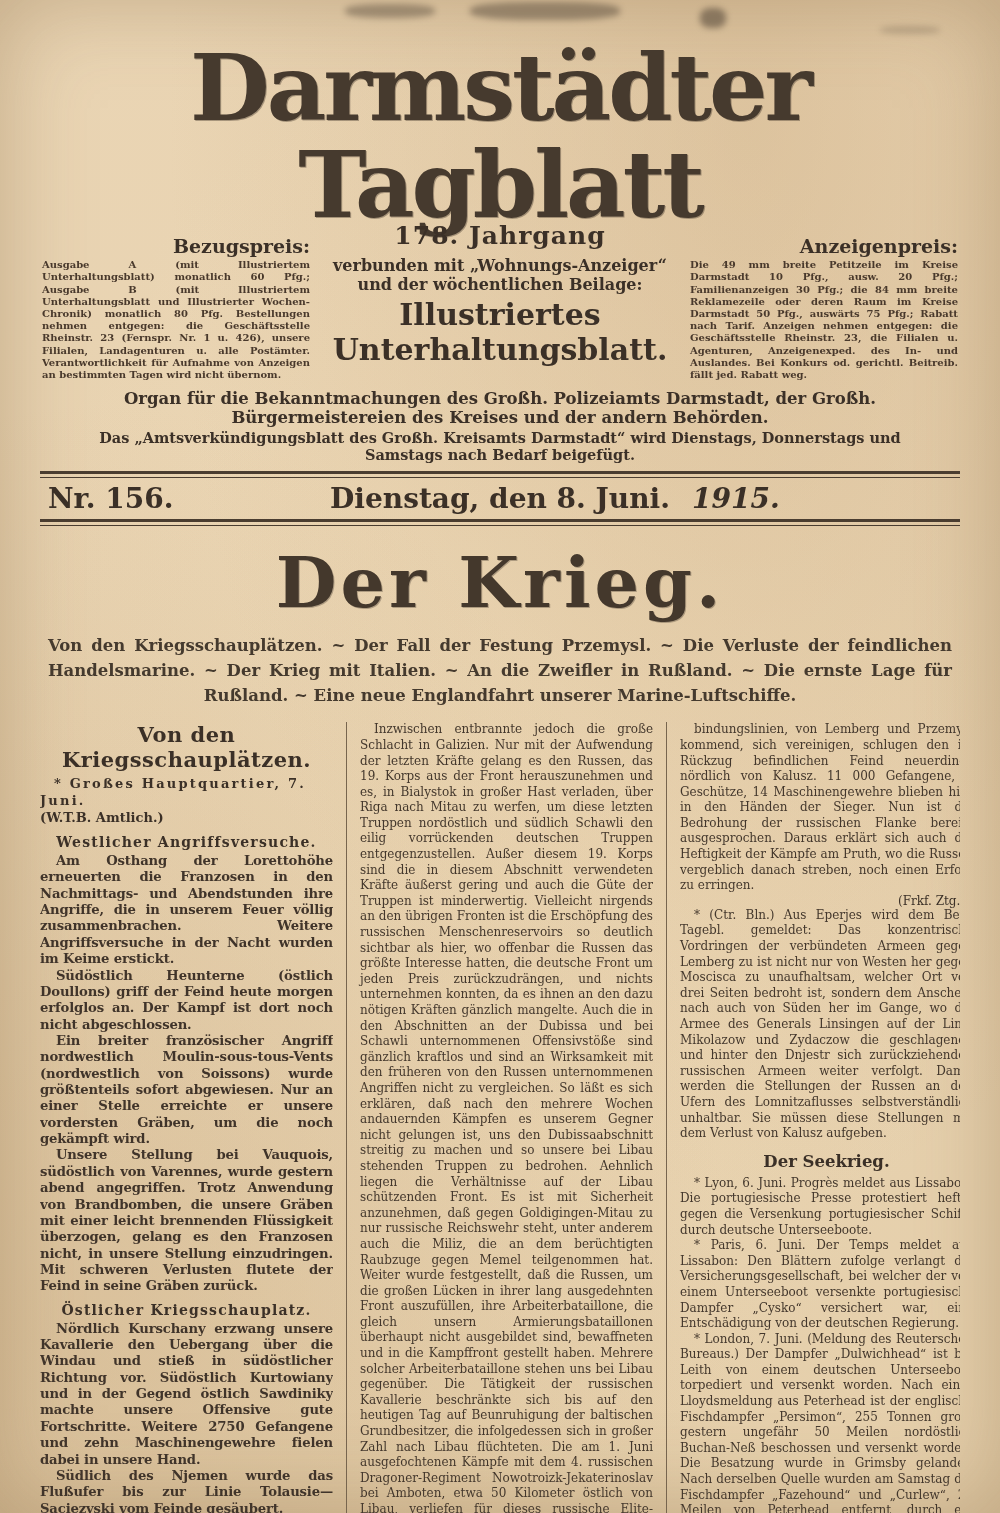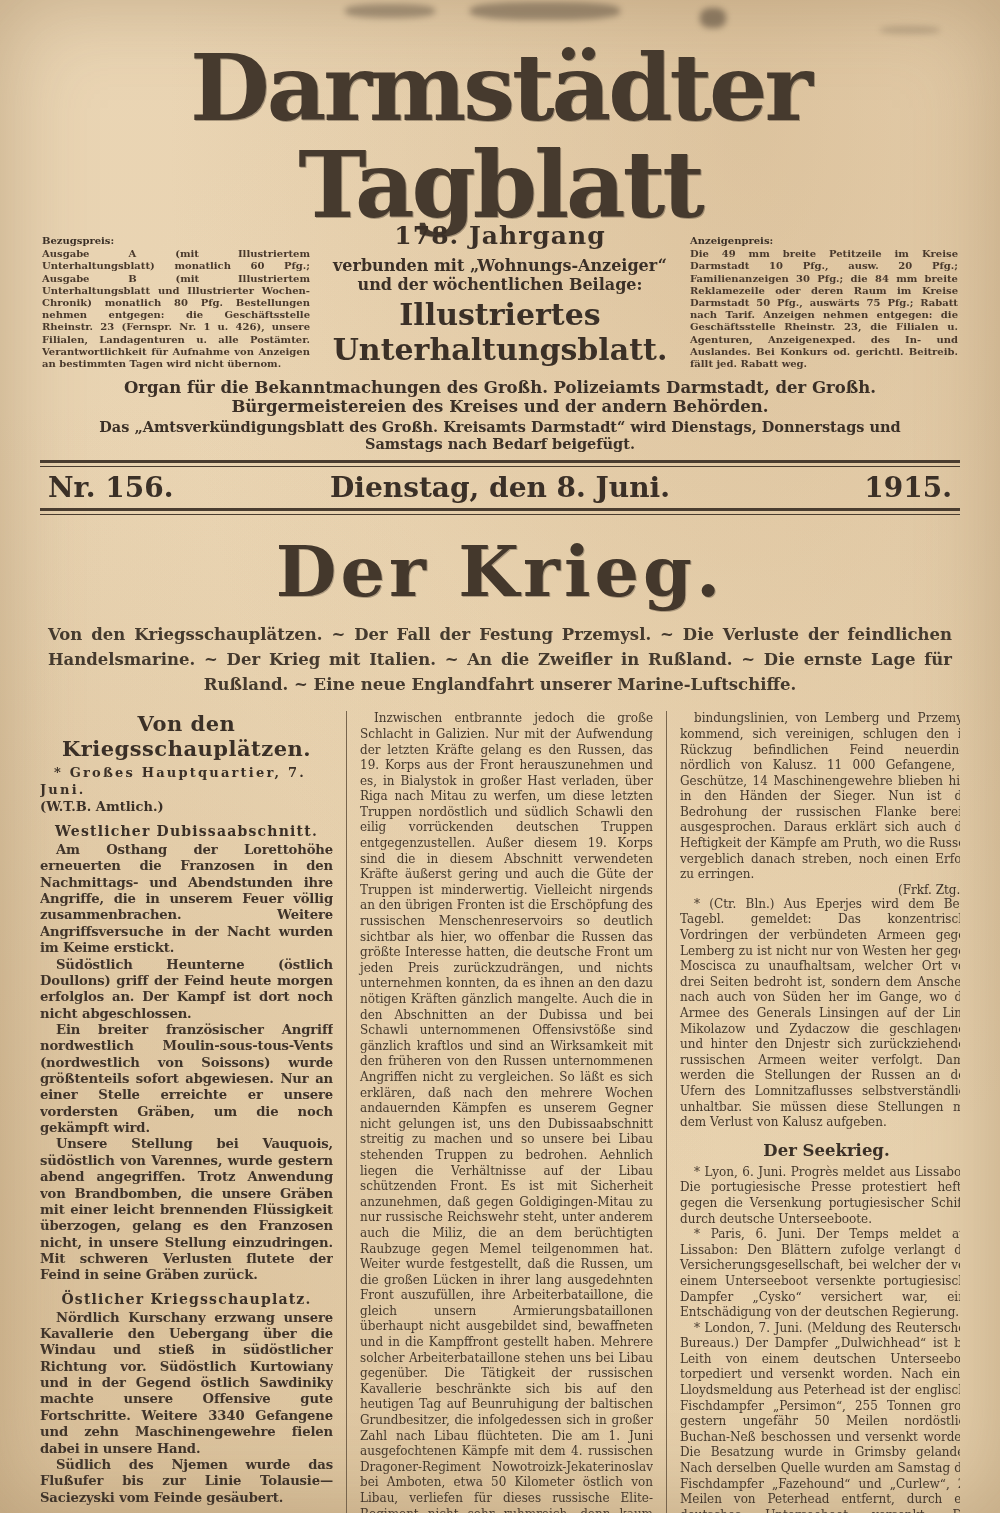--- a/index.html
+++ b/index.html
@@ -23,35 +23,35 @@
 
   .masthead { padding-top:40px; }
   .mast-title {
     text-align:center; font-weight:bold; font-size:92px; line-height:1.05;
     letter-spacing:-3px; color:#463a2e;
     text-shadow:1px 1px 0 rgba(70,58,46,.4);
     font-family:"DejaVu Serif", serif;
   }
   .header-row { display:flex; margin:2px 42px 0 42px; align-items:flex-start; }
   .price-box { width:268px; flex:0 0 268px; }
-  .price-title { text-align:left; font-weight:bold; font-size:10px; margin-bottom:2px;}
+  .price-title { text-align:right; font-weight:bold; font-size:19px; margin-bottom:2px;}
   .price-text { font-size:10px; line-height:1.22; text-align:justify; font-weight:bold; color:#49392c;}
   .center-head { flex:1; text-align:center; padding:0 10px; }
   .jahrgang { font-weight:bold; font-size:25px; margin-top:-14px; letter-spacing:1px;}
   .verbunden { font-size:16px; font-weight:bold; margin-top:6px; }
   .beilage { font-size:30px; font-weight:bold; margin-top:3px; letter-spacing:0px; }
   .organ-line { text-align:center; font-weight:bold; font-size:16.5px; margin:8px 38px 0 38px; }
   .amts-line { text-align:center; font-weight:bold; font-size:14.5px; margin:2px 60px 0 60px; }
 
   .rule-double { margin:0 40px; border-top:3px solid #4a3d30; border-bottom:1px solid #4a3d30; height:3px; }
   .rule-double.r1 { margin-top:8px; }
   .dateline { display:flex; margin:4px 48px 4px 48px; align-items:baseline; font-weight:bold; font-size:28px; }
   .dl-issue { width:260px; }
   .dl-date  { flex:1; text-align:center; }
-  .dl-year  { width:260px; text-align:right; }
+  .dl-year  { width:260px; text-align:left;font-style:italic; }
 
   .headline { text-align:center; font-size:70px; font-weight:bold; letter-spacing:4px; margin-top:15px; color:#44382c; text-shadow:1px 1px 0 rgba(70,58,46,.35);}
   .subheadline {
     margin:10px 48px 0 48px; font-weight:bold; font-size:16.5px; line-height:1.5;
     text-align:justify; text-align-last:center; color:#453a2e;
   }
 
   .columns { display:flex; margin:14px 40px 0 40px; height:1005px; overflow:hidden; }
   .col { width:293px; flex:0 0 293px; overflow:hidden; }
   .col + .col { border-left:1px solid #77654e; padding-left:13px; margin-left:13px; }
@@ -105,27 +105,27 @@
   <div class="rule-double"></div>
 
   <div class="headline">Der Krieg.</div>
   <div class="subheadline">Von den Kriegsschauplätzen. ~ Der Fall der Festung Przemysl. ~ Die Verluste der feindlichen Handelsmarine. ~ Der Krieg mit Italien. ~ An die Zweifler in Rußland. ~ Die ernste Lage für Rußland. ~ Eine neue Englandfahrt unserer Marine-Luftschiffe.</div>
 
   <div class="columns">
     <div class="col col-left">
         <div class="blk blk-article-title">Von den Kriegsschauplätzen.</div>
         <div class="blk blk-spaced-line">* Großes Hauptquartier, 7. Juni.</div>
         <div class="blk blk-plain-line">(W.T.B. Amtlich.)</div>
-        <div class="blk blk-subhead">Westlicher Dubissaabschnitt.</div>
+        <div class="blk blk-subhead">Westlicher Angriffsversuche.</div>
         <div class="blk blk-para">Am Osthang der Lorettohöhe erneuerten die Franzosen in den Nachmittags- und Abendstunden ihre Angriffe, die in unserem Feuer völlig zusammenbrachen. Weitere Angriffsversuche in der Nacht wurden im Keime erstickt.</div>
         <div class="blk blk-para">Südöstlich Heunterne (östlich Doullons) griff der Feind heute morgen erfolglos an. Der Kampf ist dort noch nicht abgeschlossen.</div>
         <div class="blk blk-para">Ein breiter französischer Angriff nordwestlich Moulin-sous-tous-Vents (nordwestlich von Soissons) wurde größtenteils sofort abgewiesen. Nur an einer Stelle erreichte er unsere vordersten Gräben, um die noch gekämpft wird.</div>
         <div class="blk blk-para">Unsere Stellung bei Vauquois, südöstlich von Varennes, wurde gestern abend angegriffen. Trotz Anwendung von Brandbomben, die unsere Gräben mit einer leicht brennenden Flüssigkeit überzogen, gelang es den Franzosen nicht, in unsere Stellung einzudringen. Mit schweren Verlusten flutete der Feind in seine Gräben zurück.</div>
         <div class="blk blk-subhead">Östlicher Kriegsschauplatz.</div>
-        <div class="blk blk-para">Nördlich Kurschany erzwang unsere Kavallerie den Uebergang über die Windau und stieß in südöstlicher Richtung vor. Südöstlich Kurtowiany und in der Gegend östlich Sawdiniky machte unsere Offensive gute Fortschritte. Weitere 3340 Gefangene und zehn Maschinengewehre fielen dabei in unsere Hand.</div>
+        <div class="blk blk-para">Nördlich Kurschany erzwang unsere Kavallerie den Uebergang über die Windau und stieß in südöstlicher Richtung vor. Südöstlich Kurtowiany und in der Gegend östlich Sawdiniky machte unsere Offensive gute Fortschritte. Weitere 2750 Gefangene und zehn Maschinengewehre fielen dabei in unsere Hand.</div>
         <div class="blk blk-para">Südlich des Njemen wurde das Flußufer bis zur Linie Tolausie—Saciezyski vom Feinde gesäubert.</div>
         <div class="blk blk-subhead">Südöstlicher Kriegsschauplatz.</div>
         <div class="blk blk-para">Bei den Kämpfen um Przemysl wurden 33 805 Gefangene gemacht. Östlich Przemysl setzten die verbündeten Truppen ihre erfolgreichen Kämpfe fort und warfen den Feind nordwestlich Mosziska auf die Wisznia zurück.</div>
       </div>
     <div class="col col-mid">
         <div class="blk blk-para-sm">Inzwischen entbrannte jedoch die große Schlacht in Galizien. Nur mit der Aufwendung der letzten Kräfte gelang es den Russen, das 19. Korps aus der Front herauszunehmen und es, in Bialystok in großer Hast verladen, über Riga nach Mitau zu werfen, um diese letzten Truppen nordöstlich und südlich Schawli den eilig vorrückenden deutschen Truppen entgegenzustellen. Außer diesem 19. Korps sind die in diesem Abschnitt verwendeten Kräfte äußerst gering und auch die Güte der Truppen ist minderwertig. Vielleicht nirgends an den übrigen Fronten ist die Erschöpfung des russischen Menschenreservoirs so deutlich sichtbar als hier, wo offenbar die Russen das größte Interesse hatten, die deutsche Front um jeden Preis zurückzudrängen, und nichts unternehmen konnten, da es ihnen an den dazu nötigen Kräften gänzlich mangelte. Auch die in den Abschnitten an der Dubissa und bei Schawli unternommenen Offensivstöße sind gänzlich kraftlos und sind an Wirksamkeit mit den früheren von den Russen unternommenen Angriffen nicht zu vergleichen. So läßt es sich erklären, daß nach den mehrere Wochen andauernden Kämpfen es unserem Gegner nicht gelungen ist, uns den Dubissaabschnitt streitig zu machen und so unsere bei Libau stehenden Truppen zu bedrohen. Aehnlich liegen die Verhältnisse auf der Libau schützenden Front. Es ist mit Sicherheit anzunehmen, daß gegen Goldigingen-Mitau zu nur russische Reichswehr steht, unter anderem auch die Miliz, die an dem berüchtigten Raubzuge gegen Memel teilgenommen hat. Weiter wurde festgestellt, daß die Russen, um die großen Lücken in ihrer lang ausgedehnten Front auszufüllen, ihre Arbeiterbataillone, die gleich unsern Armierungsbataillonen überhaupt nicht ausgebildet sind, bewaffneten und in die Kampffront gestellt haben. Mehrere solcher Arbeiterbataillone stehen uns bei Libau gegenüber. Die Tätigkeit der russischen Kavallerie beschränkte sich bis auf den heutigen Tag auf Beunruhigung der baltischen Grundbesitzer, die infolgedessen sich in großer Zahl nach Libau flüchteten. Die am 1. Juni ausgefochtenen Kämpfe mit dem 4. russischen Dragoner-Regiment Nowotroizk-Jekaterinoslav bei Amboten, etwa 50 Kilometer östlich von Libau, verliefen für dieses russische Elite-Regiment nicht sehr ruhmreich, denn kaum wurde es der deutschen Reiterei gewahr, so flüchtete es in regelloser Flucht völlig zerstreut in die umliegenden Wälder, nachdem es starke Verluste durch unsere verfolgende Kavallerie erlitten hatte. Das anfängliche Mißtrauen der Libauer Bevölkerung, die nur an eine ein paar Tage dauernde Besetzung glaubte, ist geschwunden.</div>
       </div>
     <div class="col col-right">
         <div class="blk blk-para-sm">bindungslinien, von Lemberg und Przemysl kommend, sich vereinigen, schlugen den im Rückzug befindlichen Feind neuerdings nördlich von Kalusz. 11 000 Gefangene, 6 Geschütze, 14 Maschinengewehre blieben hier in den Händen der Sieger. Nun ist die Bedrohung der russischen Flanke bereits ausgesprochen. Daraus erklärt sich auch die Heftigkeit der Kämpfe am Pruth, wo die Russen vergeblich danach streben, noch einen Erfolg zu erringen.</div>
         <div class="blk blk-source-right">(Frkf. Ztg.)</div>

